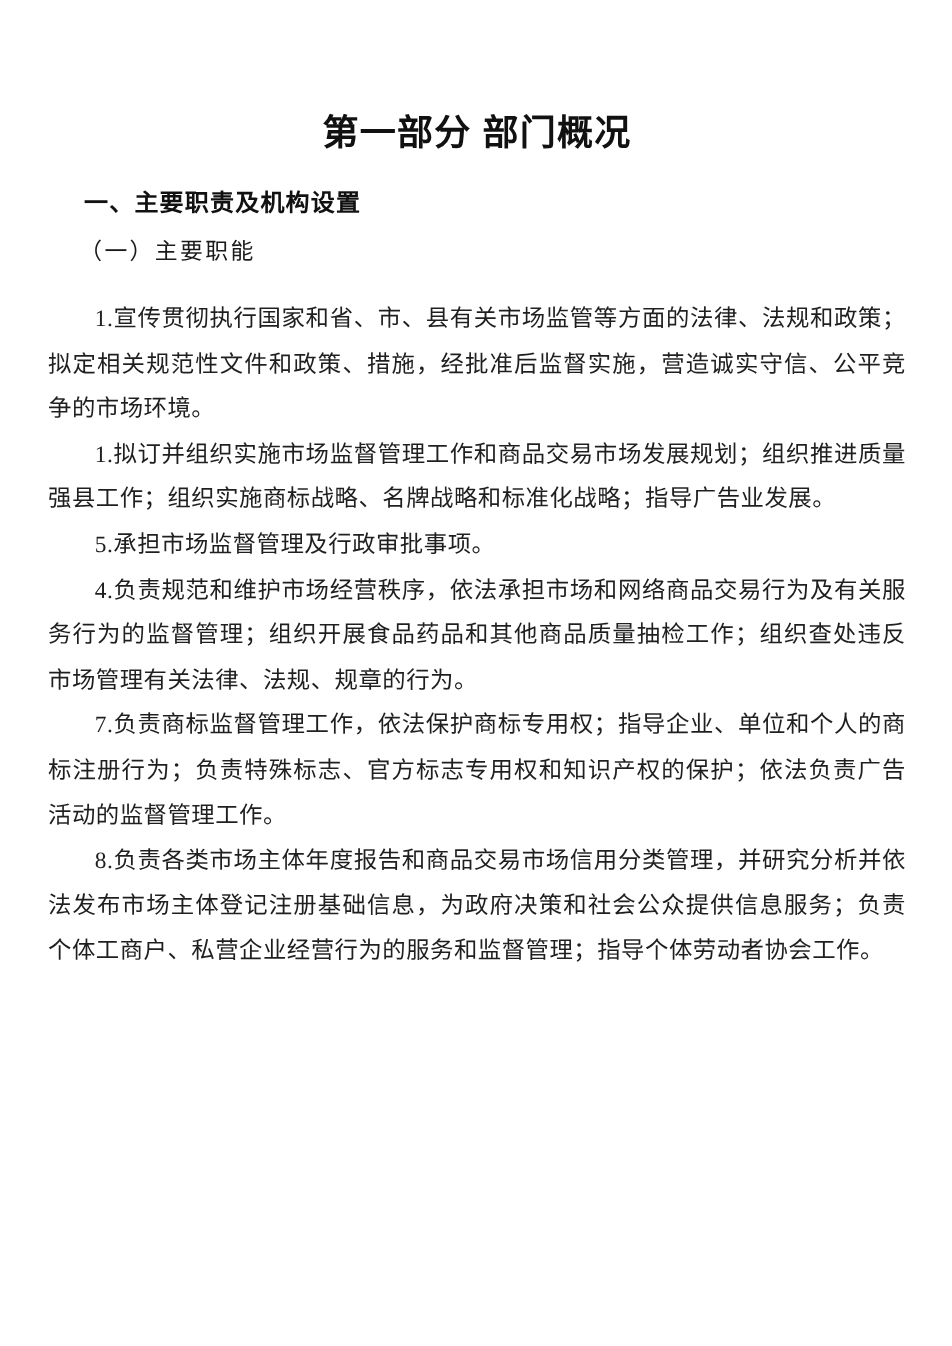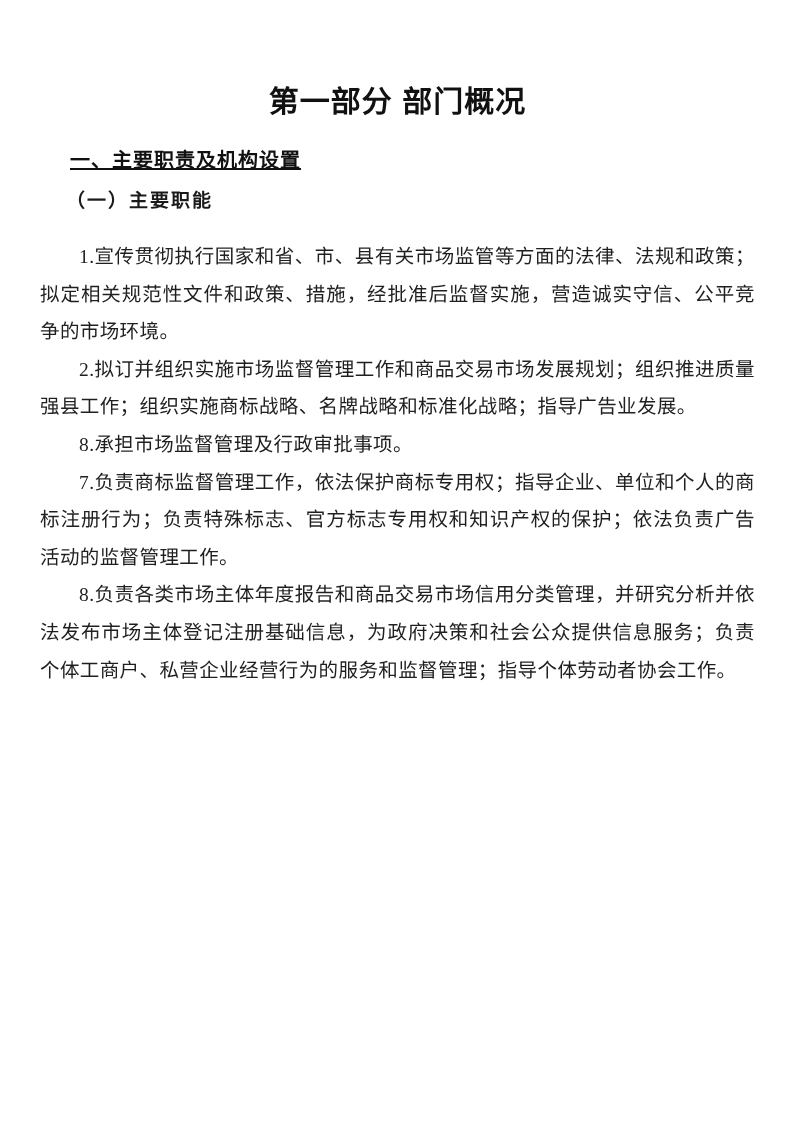--- a/index.html
+++ b/index.html
@@ -9,46 +9,45 @@
   }
   .page {
     position: relative;
     width: 793px;
     height: 1122px;
     margin: 0 auto;
     background: #ffffff;
     color: #1a1a1a;
     overflow: hidden;
     box-sizing: border-box;
-    padding: 2px 38px 0 40px;
+    padding: 12px 38px 0 40px;
   }
   .doc-title {
     margin: 82px 0 0 0;
     text-align: center;
     font-family: "Liberation Sans", "DejaVu Sans", sans-serif;
     font-weight: bold;
     font-size: 30px;
     line-height: 36px;
     color: #111111;
     letter-spacing: 1px;
   }
   .section-heading {
     margin: 27px 0 0 30px;
     font-family: "Liberation Sans", "DejaVu Sans", sans-serif;
     font-weight: bold;
     font-size: 20px;
     line-height: 26px;
     color: #111111;
     letter-spacing: 1px;
-    text-decoration: underline;
   }
   .subsection-heading {
     margin: 15px 0 0 26px;
     font-family: "Liberation Serif", "DejaVu Serif", serif;
-    font-weight: bold;
+    font-weight: normal;
     font-size: 19px;
     line-height: 26px;
     color: #1a1a1a;
     letter-spacing: 2px;
   }
   .body-text {
     margin-top: 24px;
   }
   .body-text p {
     margin: 0;
@@ -67,18 +66,19 @@
 
 <div class="page">
   <h1 class="doc-title">第一部分 部门概况</h1>
 
   <h2 class="section-heading">一、主要职责及机构设置</h2>
 
   <h3 class="subsection-heading">（一）主要职能</h3>
 
   <div class="body-text">
     <p>1.宣传贯彻执行国家和省、市、县有关市场监管等方面的法律、法规和政策；拟定相关规范性文件和政策、措施，经批准后监督实施，营造诚实守信、公平竞争的市场环境。</p>
-    <p>2.拟订并组织实施市场监督管理工作和商品交易市场发展规划；组织推进质量强县工作；组织实施商标战略、名牌战略和标准化战略；指导广告业发展。</p>
-    <p>8.承担市场监督管理及行政审批事项。</p>
+    <p>1.拟订并组织实施市场监督管理工作和商品交易市场发展规划；组织推进质量强县工作；组织实施商标战略、名牌战略和标准化战略；指导广告业发展。</p>
+    <p>5.承担市场监督管理及行政审批事项。</p>
+    <p>4.负责规范和维护市场经营秩序，依法承担市场和网络商品交易行为及有关服务行为的监督管理；组织开展食品药品和其他商品质量抽检工作；组织查处违反市场管理有关法律、法规、规章的行为。</p>
     <p>7.负责商标监督管理工作，依法保护商标专用权；指导企业、单位和个人的商标注册行为；负责特殊标志、官方标志专用权和知识产权的保护；依法负责广告活动的监督管理工作。</p>
     <p>8.负责各类市场主体年度报告和商品交易市场信用分类管理，并研究分析并依法发布市场主体登记注册基础信息，为政府决策和社会公众提供信息服务；负责个体工商户、私营企业经营行为的服务和监督管理；指导个体劳动者协会工作。</p>
   </div>
 </div>
 
 </body></html>

